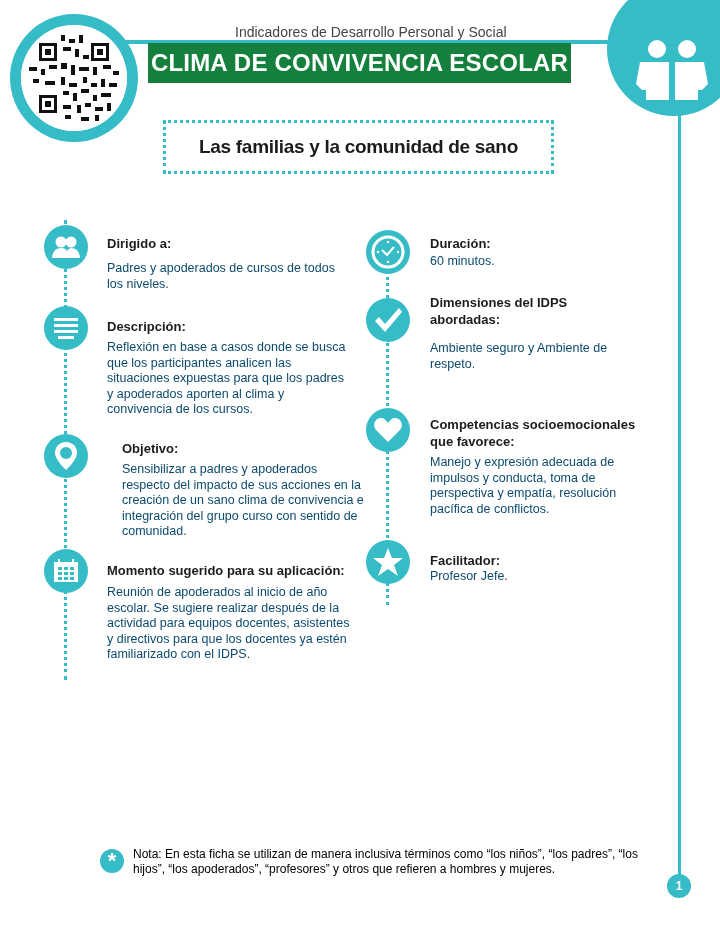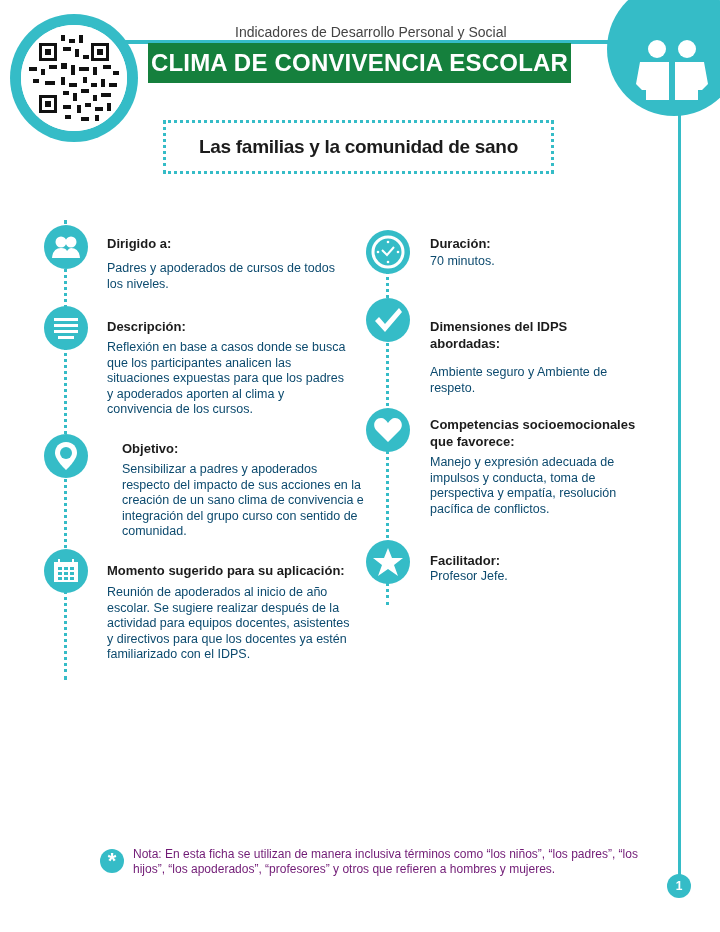--- a/index.html
+++ b/index.html
@@ -19,21 +19,21 @@
 
   .title-box { left:163px; top:120px; width:391px; height:54px; border:3px dotted #35bcc7; box-sizing:border-box; display:flex; align-items:center; justify-content:center; font-weight:bold; font-size:19px; color:#1c1c1c; letter-spacing:-0.3px; }
 
   
   .icon-circle { width:44px; height:44px; border-radius:50%; background:#35bcc7; display:flex; align-items:center; justify-content:center; }
   .dots { width:3px; border-left:3px dotted #35bcc7; }
   .section-title { font-weight:bold; font-size:13px; color:#1c1c1c; line-height:17px; }
   .section-text { font-size:12.5px; color:#0c4a6e; line-height:15.5px; font-weight:300; }
 
   .note-icon { left:100px; top:849px; width:24px; height:24px; border-radius:50%; background:#35bcc7; display:flex; align-items:center; justify-content:center; color:#fff; font-size:22px; font-weight:bold; line-height:1; }
-  .note-text { left:133px; top:847px; width:520px; font-size:12px; color:#701a75; line-height:15px; }
+  .note-text { left:133px; top:847px; width:520px; font-size:12px; color:#000000; line-height:15px; }
 </style>
 </head>
 <body>
 
 <div class="abs header-line"></div>
 <div class="abs right-line"></div>
 
 <div class="abs qr-ring">
   <div class="qr-inner">
     <svg width="106" height="106" viewBox="0 0 106 106">
@@ -186,23 +186,23 @@
     </svg>
 </div>
 <div class="abs icon-circle" style="left:366px;top:540px">
   <svg width="32" height="30" viewBox="0 0 32 30">
       <path d="M16 1 L20 11 L31 11 L22 18 L26 29 L16 22 L6 29 L10 18 L1 11 L12 11 Z" fill="#fff"></path>
     </svg>
 </div>
 
 <div class="abs" style="left:430px;top:235px;width:230px">
   <div class="section-title">Duración:</div>
-  <div class="section-text" style="margin-top:2px">70 minutos.</div>
-</div>
-<div class="abs" style="left:430px;top:318px;width:200px">
+  <div class="section-text" style="margin-top:2px">60 minutos.</div>
+</div>
+<div class="abs" style="left:430px;top:294px;width:200px">
   <div class="section-title">Dimensiones del IDPS abordadas:</div>
   <div class="section-text" style="margin-top:13px">Ambiente seguro y Ambiente de respeto.</div>
 </div>
 <div class="abs" style="left:430px;top:416px;width:225px">
   <div class="section-title">Competencias socioemocionales que favorece:</div>
   <div class="section-text" style="margin-top:5px">Manejo y expresión adecuada de impulsos y conducta, toma de perspectiva y empatía, resolución pacífica de conflictos.</div>
 </div>
 <div class="abs" style="left:430px;top:552px;width:225px">
   <div class="section-title">Facilitador:</div>
   <div class="section-text" style="margin-top:0">Profesor Jefe.</div>

